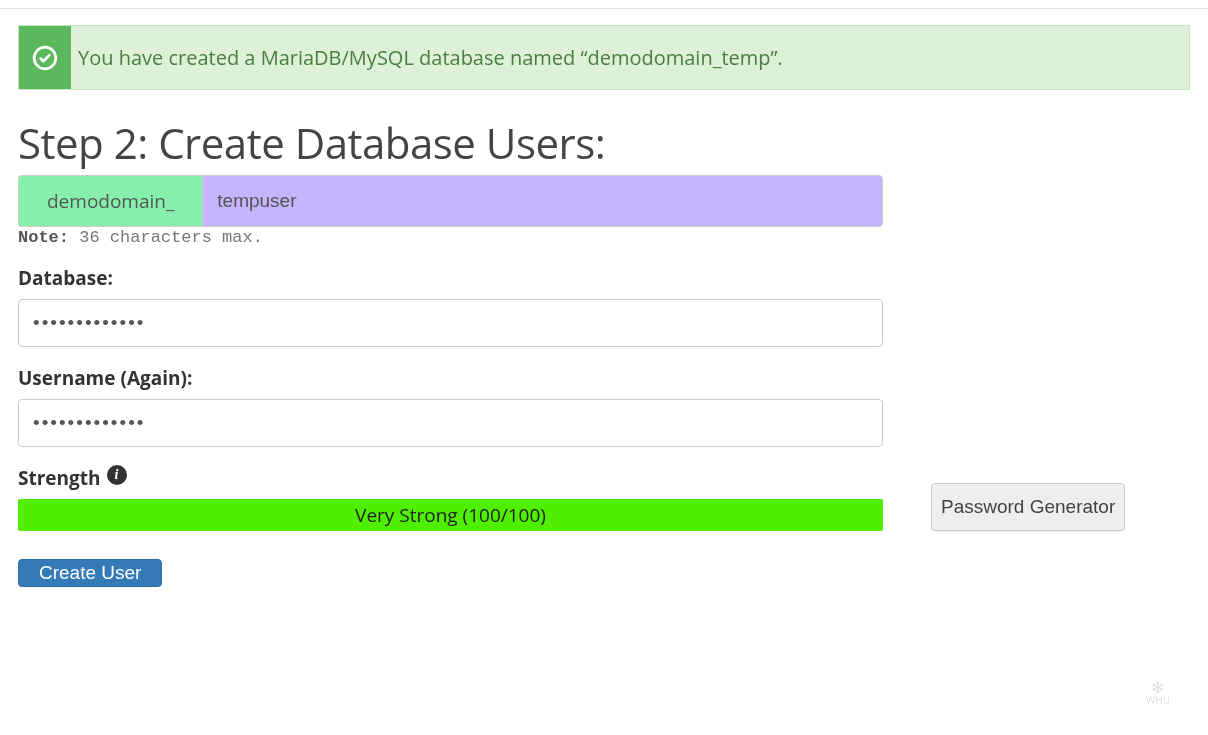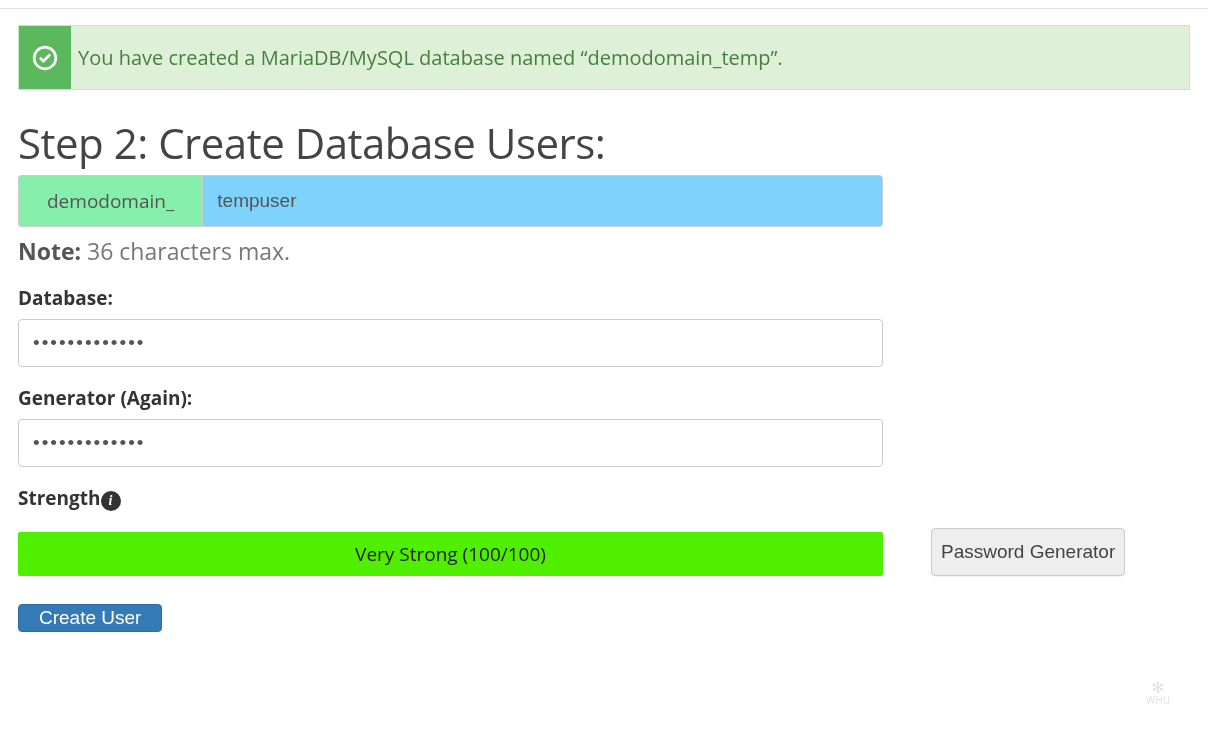--- a/index.html
+++ b/index.html
@@ -74,80 +74,82 @@
       color: #555;
       border-radius: 4px 0 0 4px;
     }
     .text-input {
       flex: 1;
       border: 1px solid #ccc;
       padding: 8px 14px;
       font-size: 19px;
       color: #555;
       border-radius: 0 4px 4px 0;
-      background: #7dd3fc;
+      background: #c4b5fd;
       outline: none;
     }
     .text-input-full {
       width: 100%;
       max-width: 865px;
       border: 1px solid #ccc;
       padding: 12px 14px;
       font-size: 19px;
       color: #555;
       border-radius: 4px;
       background: #fff;
       outline: none;
       letter-spacing: 2px;
     }
     .note-line {
-      margin-top: 8px;
-      font-size: 23px;
+      margin-top: 1px;
+      font-size: 17px;
       color: #777;
+      font-family: Liberation Mono, monospace;
     }
     .note-line strong {
       color: #555;
       font-weight: 700;
     }
     .strength-row {
       display: flex;
       align-items: flex-end;
       gap: 48px;
       max-width: 1180px;
     }
     .strength-left {
       flex: 0 0 865px;
       max-width: 865px;
     }
     .strength-label {
       font-weight: 700;
       font-size: 19px;
       color: #333;
-      margin-bottom: 21px;
-      display: flex;
-      align-items: flex-end;
+      margin-bottom: 8px;
+      display: flex;
+      align-items: flex-start;
+      gap: 6px;
     }
     .info-icon {
       display: inline-flex;
       width: 20px;
       height: 20px;
       background: #333;
       border-radius: 50%;
       color: #fff;
       font-family: Georgia, serif;
       font-weight: bold;
       font-style: italic;
       font-size: 14px;
       align-items: center;
       justify-content: center;
     }
     .strength-bar {
       background: #4fef00;
       background: #50ef00;
-      height: 44px;
+      height: 32px;
       border-radius: 2px;
       display: flex;
       align-items: center;
       justify-content: center;
       font-size: 19px;
       color: #222;
     }
     .btn-generator {
       background: #eeeeee;
       border: 1px solid #ccc;
@@ -209,21 +211,21 @@
       <strong>Note:</strong><span> 36 characters max.</span>
     </div>
   </div>
 
   <div class="form-group">
     <label class="form-label">Database:</label>
     <input type="password" class="text-input-full" value="•••••••••••••" style="">
   </div>
 
   <div class="form-group">
-    <label class="form-label">Generator (Again):</label>
+    <label class="form-label">Username (Again):</label>
     <input type="password" class="text-input-full" value="•••••••••••••" style="">
   </div>
 
   <div class="strength-row">
     <div class="strength-left">
       <div class="strength-label">
         <span>Strength</span>
         <span class="info-icon">i</span>
       </div>
       <div class="strength-bar">

